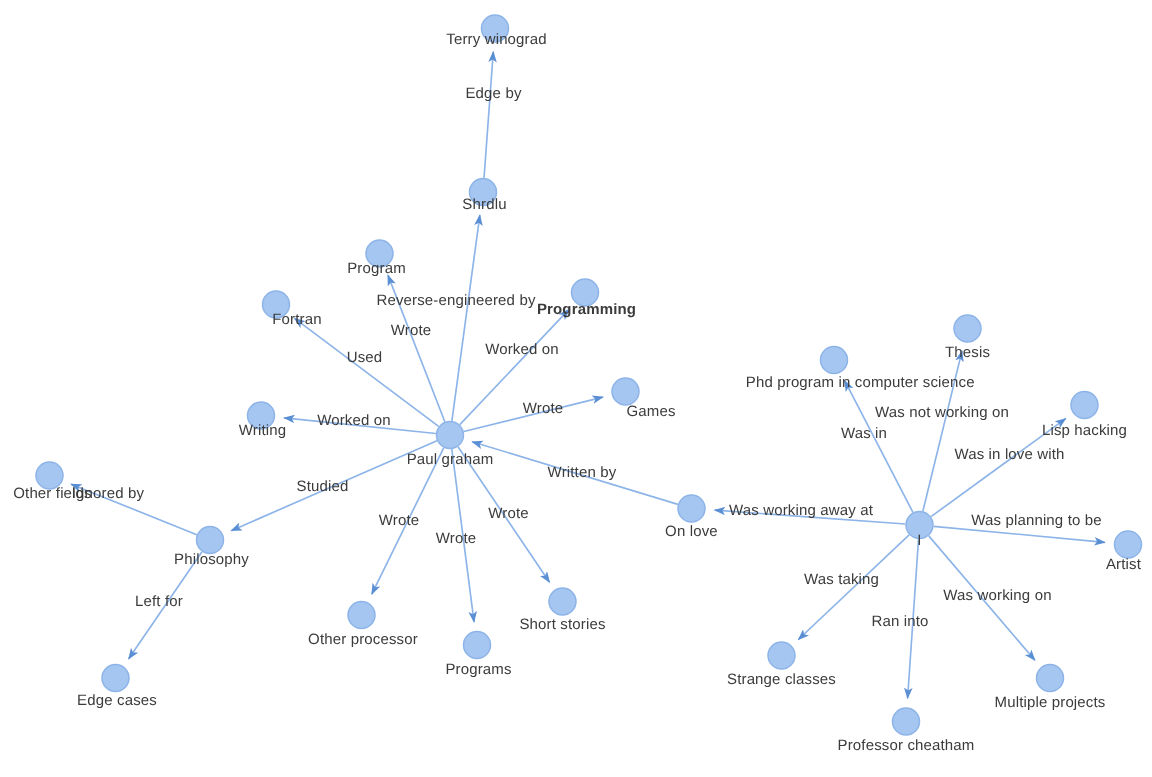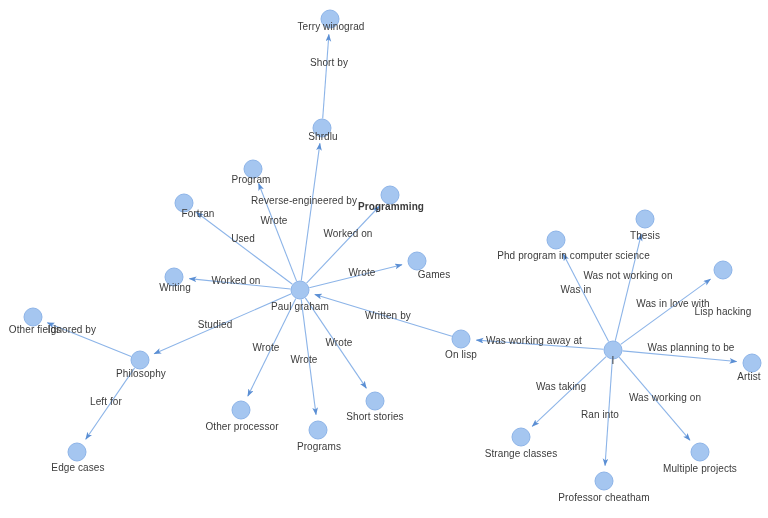--- a/index.html
+++ b/index.html
@@ -106,21 +106,21 @@
         <circle cx="645" cy="219" r="9" class="node-circle" fill="#a5c6f0" stroke="#8db4e8"></circle>
         <circle cx="723" cy="270" r="9" class="node-circle" fill="#a5c6f0" stroke="#8db4e8"></circle>
         <circle cx="613" cy="350" r="9" class="node-circle" fill="#a5c6f0" stroke="#8db4e8"></circle>
         <circle cx="752" cy="363" r="9" class="node-circle" fill="#a5c6f0" stroke="#8db4e8"></circle>
         <circle cx="521" cy="437" r="9" class="node-circle" fill="#a5c6f0" stroke="#8db4e8"></circle>
         <circle cx="604" cy="481" r="9" class="node-circle" fill="#a5c6f0" stroke="#8db4e8"></circle>
         <circle cx="700" cy="452" r="9" class="node-circle" fill="#a5c6f0" stroke="#8db4e8"></circle>
       </g>
   </svg>
   <div id="labels-layer">
-      <div class="edge-label" style="left: 329px; top: 57px; color: rgb(59, 59, 59);">Short by</div>
+      <div class="edge-label" style="left: 329px; top: 57px; color: rgb(59, 59, 59);">Edge by</div>
       <div class="edge-label" style="left: 304px; top: 195px; color: rgb(59, 59, 59);">Reverse-engineered by</div>
       <div class="edge-label" style="left: 274px; top: 215px; color: rgb(59, 59, 59);">Wrote</div>
       <div class="edge-label" style="left: 243px; top: 233px; color: rgb(59, 59, 59);">Used</div>
       <div class="edge-label" style="left: 348px; top: 228px; color: rgb(59, 59, 59);">Worked on</div>
       <div class="edge-label" style="left: 236px; top: 275px; color: rgb(59, 59, 59);">Worked on</div>
       <div class="edge-label" style="left: 362px; top: 267px; color: rgb(59, 59, 59);">Wrote</div>
       <div class="edge-label" style="left: 215px; top: 319px; color: rgb(59, 59, 59);">Studied</div>
       <div class="edge-label" style="left: 72px; top: 324px; color: rgb(59, 59, 59);">Ignored by</div>
       <div class="edge-label" style="left: 106px; top: 396px; color: rgb(59, 59, 59);">Left for</div>
       <div class="edge-label" style="left: 266px; top: 342px; color: rgb(59, 59, 59);">Wrote</div>
@@ -142,23 +142,23 @@
       <div class="node-label" style="left: 391px; top: 201px; color: rgb(59, 59, 59); font-weight: bold;">Programming</div>
       <div class="node-label" style="left: 175px; top: 282px; color: rgb(59, 59, 59);">Writing</div>
       <div class="node-label" style="left: 418px; top: 269px; color: rgb(59, 59, 59); margin-left: 16px;">Games</div>
       <div class="node-label" style="left: 300px; top: 301px; color: rgb(59, 59, 59);">Paul graham</div>
       <div class="node-label" style="left: 35px; top: 324px; color: rgb(59, 59, 59);">Other fields</div>
       <div class="node-label" style="left: 141px; top: 368px; color: rgb(59, 59, 59);">Philosophy</div>
       <div class="node-label" style="left: 78px; top: 462px; color: rgb(59, 59, 59);">Edge cases</div>
       <div class="node-label" style="left: 242px; top: 421px; color: rgb(59, 59, 59);">Other processor</div>
       <div class="node-label" style="left: 319px; top: 441px; color: rgb(59, 59, 59);">Programs</div>
       <div class="node-label" style="left: 375px; top: 411px; color: rgb(59, 59, 59);">Short stories</div>
-      <div class="node-label" style="left: 461px; top: 349px; color: rgb(59, 59, 59);">On lisp</div>
+      <div class="node-label" style="left: 461px; top: 349px; color: rgb(59, 59, 59);">On love</div>
       <div class="node-label" style="left: 556px; top: 250px; color: rgb(59, 59, 59); padding-left: 35px;">Phd program in computer science</div>
       <div class="node-label" style="left: 645px; top: 230px; color: rgb(59, 59, 59);">Thesis</div>
-      <div class="node-label" style="left: 723px; top: 282px; color: rgb(59, 59, 59); margin-top: 24px;">Lisp hacking</div>
+      <div class="node-label" style="left: 723px; top: 282px; color: rgb(59, 59, 59);">Lisp hacking</div>
       <div class="node-label" style="left: 613px; top: 355px; color: rgb(59, 59, 59);">I</div>
       <div class="node-label" style="left: 749px; top: 371px; color: rgb(59, 59, 59);">Artist</div>
       <div class="node-label" style="left: 521px; top: 448px; color: rgb(59, 59, 59);">Strange classes</div>
       <div class="node-label" style="left: 604px; top: 492px; color: rgb(59, 59, 59);">Professor cheatham</div>
       <div class="node-label" style="left: 700px; top: 463px; color: rgb(59, 59, 59);">Multiple projects</div>
     </div>
 </div>
 
 </body></html>

